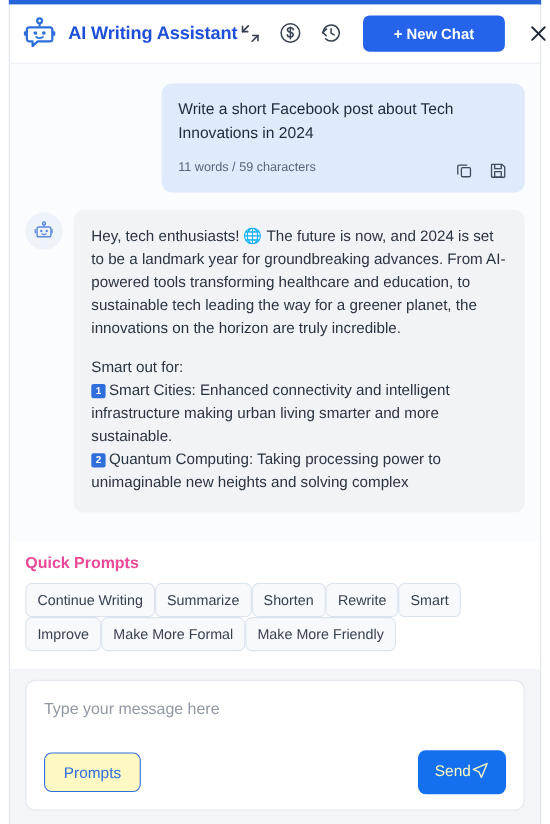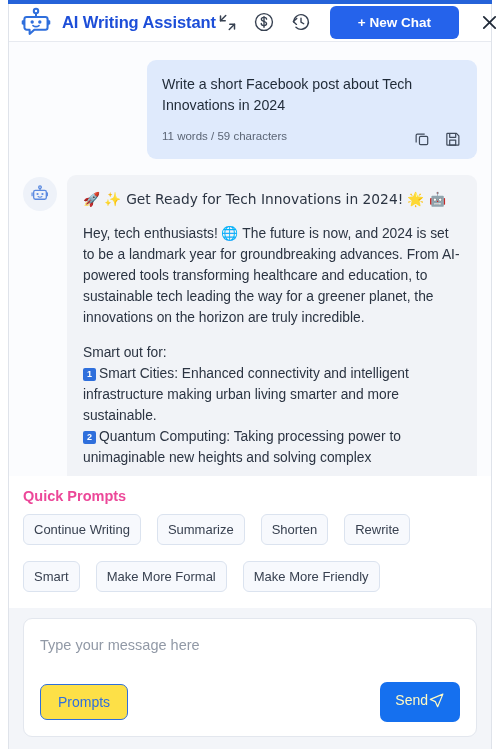--- a/index.html
+++ b/index.html
@@ -167,21 +167,21 @@
     margin: 0 9px;
     background: #ffffff;
     padding: 12px 14px 8px 14px;
   }
   .quick-title {
     font-size: 14.5px;
     font-weight: bold;
     color: #ec4899;
     margin-bottom: 10px;
   }
-  .chips { display: flex; flex-wrap: wrap; gap: 16px; }
+  .chips { display: flex; flex-wrap: wrap; gap: 0; }
   .chip {
     background: #f7f9fd;
     border: 1px solid #dbe3ef;
     border-radius: 6px;
     font-family: "Liberation Sans", sans-serif;
     font-size: 13px;
     color: #384150;
     padding: 7px 10px;
     cursor: pointer;
     white-space: nowrap;
@@ -217,21 +217,21 @@
     flex: 1 1 auto;
     line-height: 1.4;
   }
   .ta::placeholder { color: #9199a6; }
   .composer-actions {
     display: flex;
     align-items: center;
     margin-top: 6px;
   }
   .prompts-btn {
-    background: #fde047;
+    background: #fef9c3;
     border: 1px solid #2f6fdc;
     color: #2f6fdc;
     border-radius: 7px;
     font-family: "Liberation Sans", sans-serif;
     font-size: 14px;
     padding: 9px 17px;
     cursor: pointer;
   }
   .send-btn {
     margin-left: auto;
@@ -341,39 +341,39 @@
           <circle cx="20" cy="7.5" r="2.4" fill="none" stroke="#5b8ae0" stroke-width="2.4"></circle>
           <line x1="20" y1="10" x2="20" y2="13.5" stroke="#5b8ae0" stroke-width="2.4"></line>
           <rect x="8.5" y="13.5" width="23" height="16" rx="3" fill="none" stroke="#5b8ae0" stroke-width="2.4"></rect>
           <circle cx="15.5" cy="20" r="2" fill="#5b8ae0"></circle>
           <circle cx="24.5" cy="20" r="2" fill="#5b8ae0"></circle>
           <path d="M16.5 24.6 q3.5 2.4 7 0" fill="none" stroke="#5b8ae0" stroke-width="2" stroke-linecap="round"></path>
           <path d="M5.6 18 v5 M33.4 18 v5" stroke="#5b8ae0" stroke-width="2.2" stroke-linecap="round"></path>
         </svg>
       </div>
       <div class="bubble-bot">
-        <p class="emo">🚀 ✨ Get Ready for Tech Innovations in 2024! 🌟 🤖</p>
         <p>Hey, tech enthusiasts! 🌐 The future is now, and 2024 is set to be a landmark year for groundbreaking advances. From AI-powered tools transforming healthcare and education, to sustainable tech leading the way for a greener planet, the innovations on the horizon are truly incredible.</p>
         <p>
           <span>Smart out for:</span><br>
           <span class="kc">1</span><span>Smart Cities: Enhanced connectivity and intelligent infrastructure making urban living smarter and more sustainable.</span><br>
           <span class="kc">2</span><span>Quantum Computing: Taking processing power to unimaginable new heights and solving complex</span>
         </p>
       </div>
     </div>
   </div>
 
   <div class="quick">
     <div class="quick-title">Quick Prompts</div>
     <div class="chips">
       <button class="chip">Continue Writing</button>
       <button class="chip">Summarize</button>
       <button class="chip">Shorten</button>
       <button class="chip">Rewrite</button>
       <button class="chip">Smart</button>
+      <button class="chip">Improve</button>
       <button class="chip">Make More Formal</button>
       <button class="chip">Make More Friendly</button>
     </div>
   </div>
 
   <div class="composer-wrap">
     <div class="composer">
       <textarea class="ta" placeholder="Type your message here" style=""></textarea>
       <div class="composer-actions">
         <button class="prompts-btn">Prompts</button>

